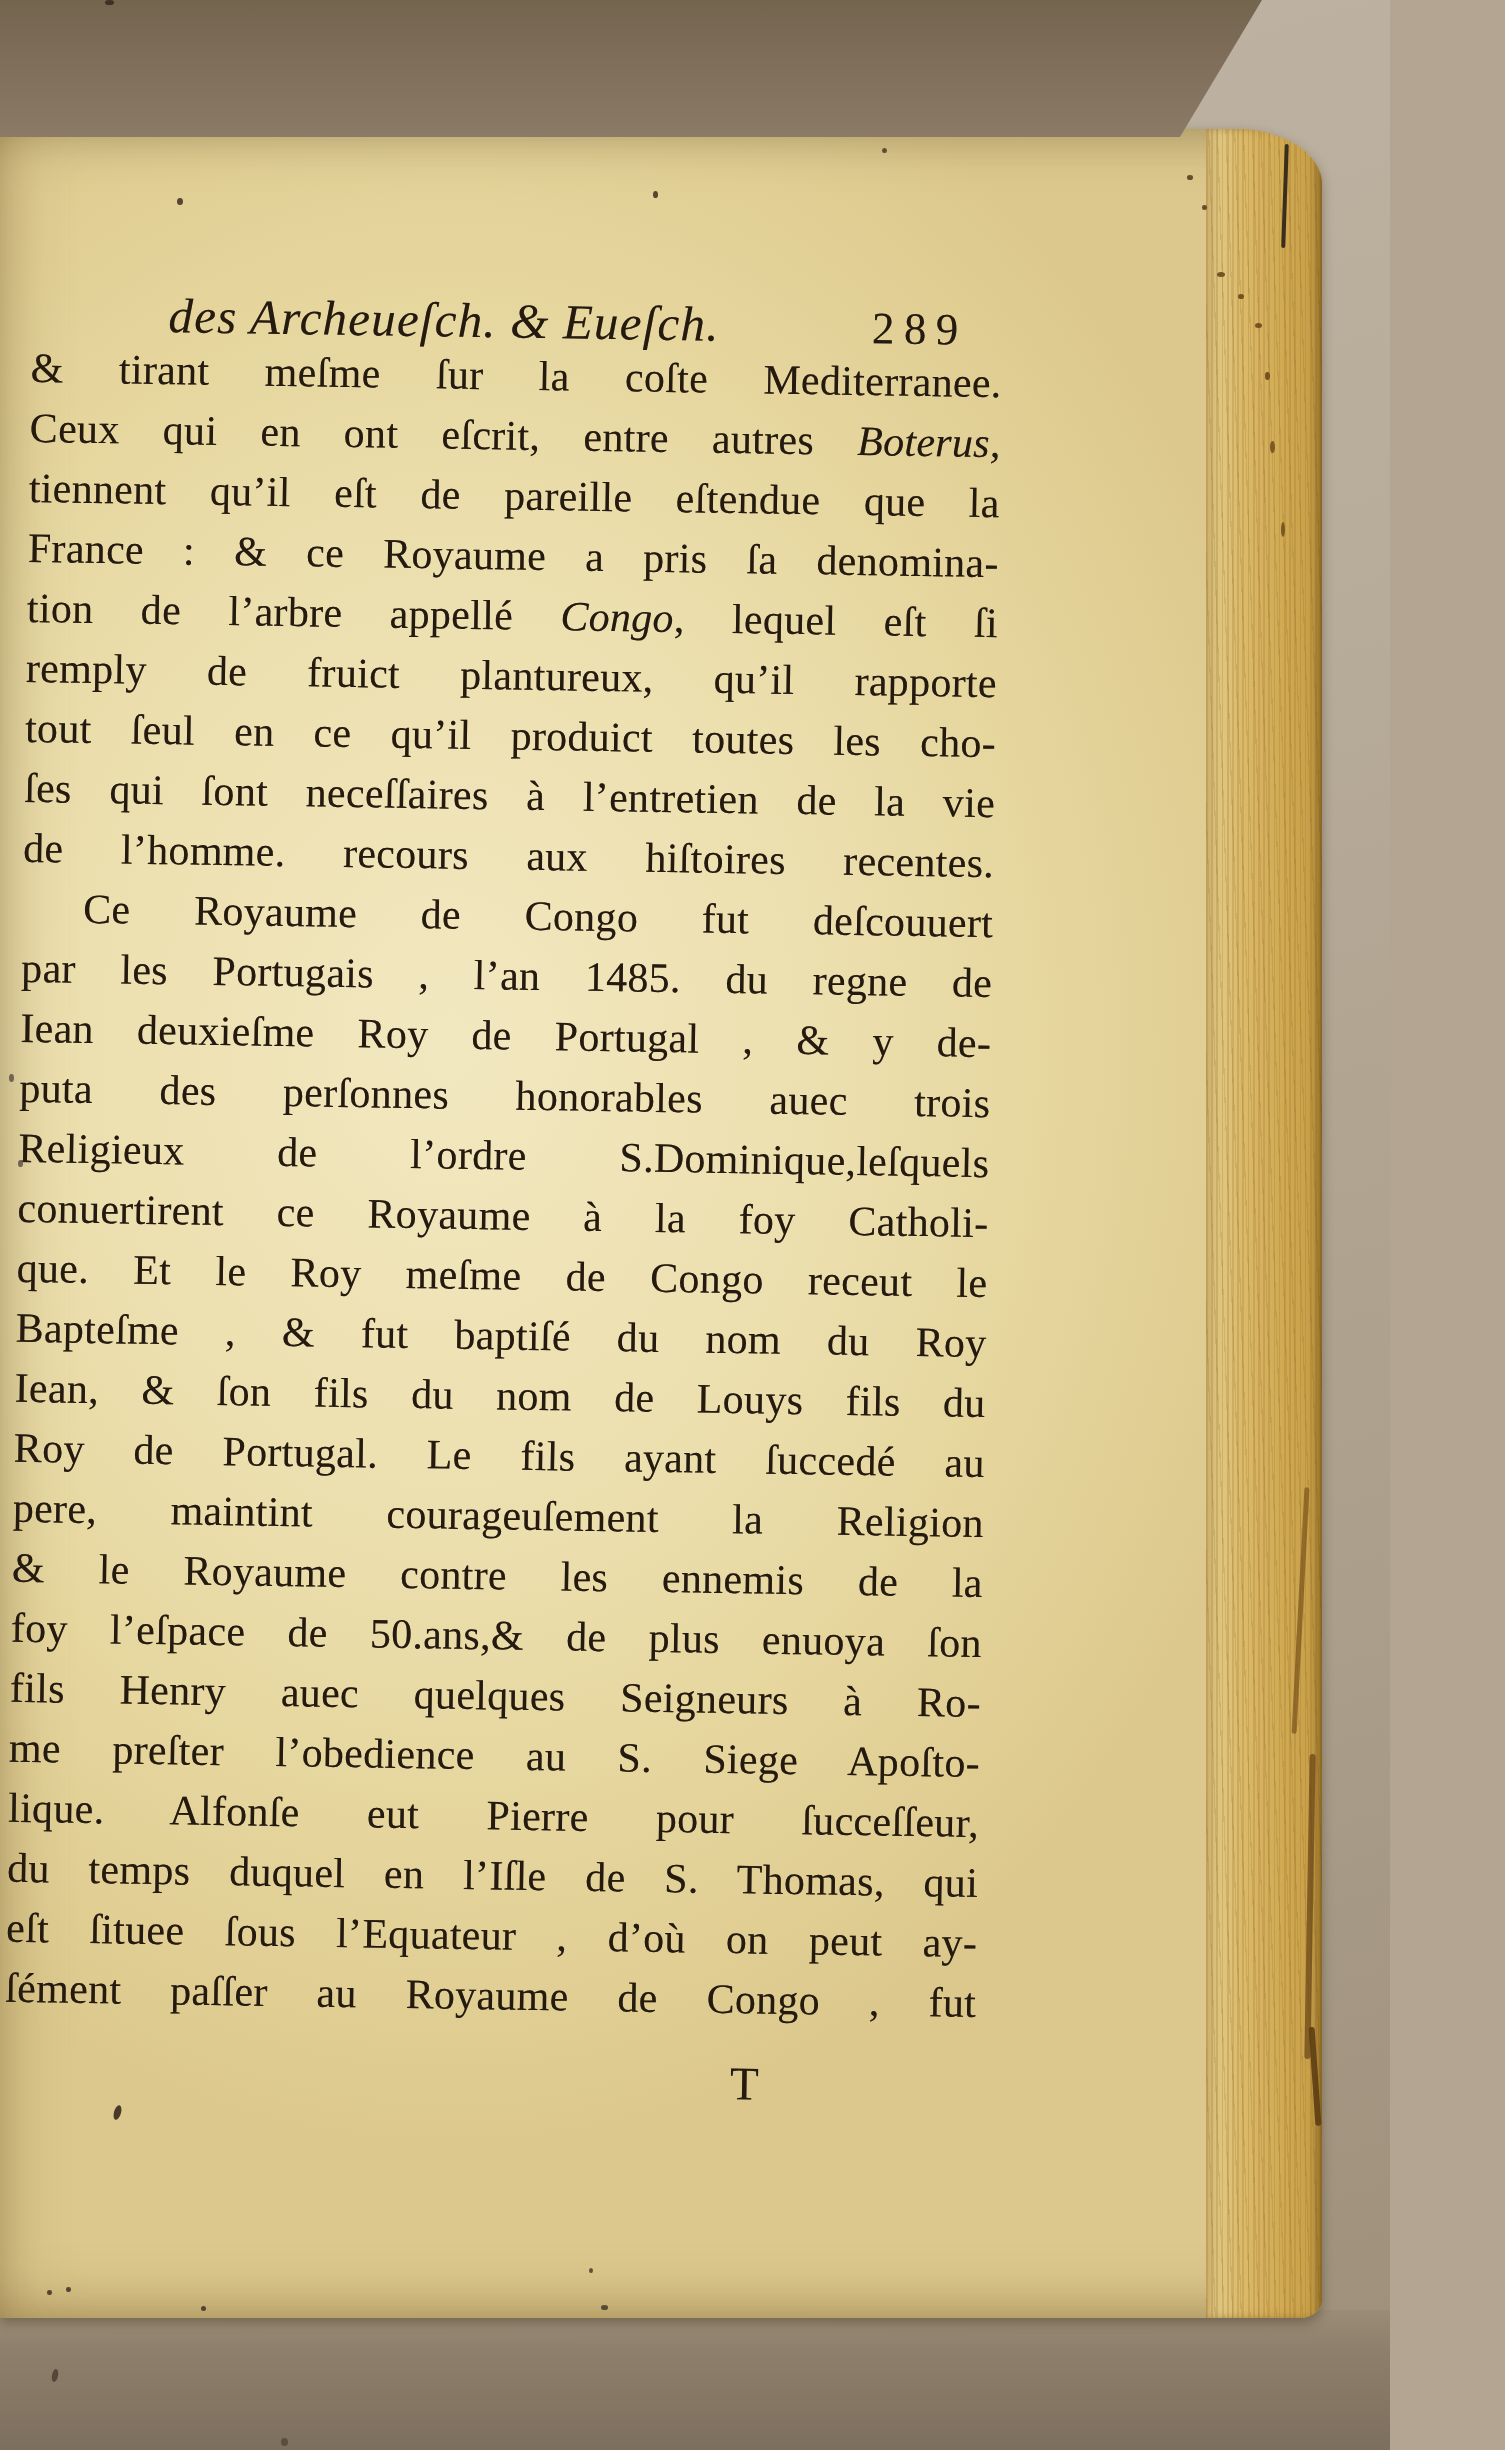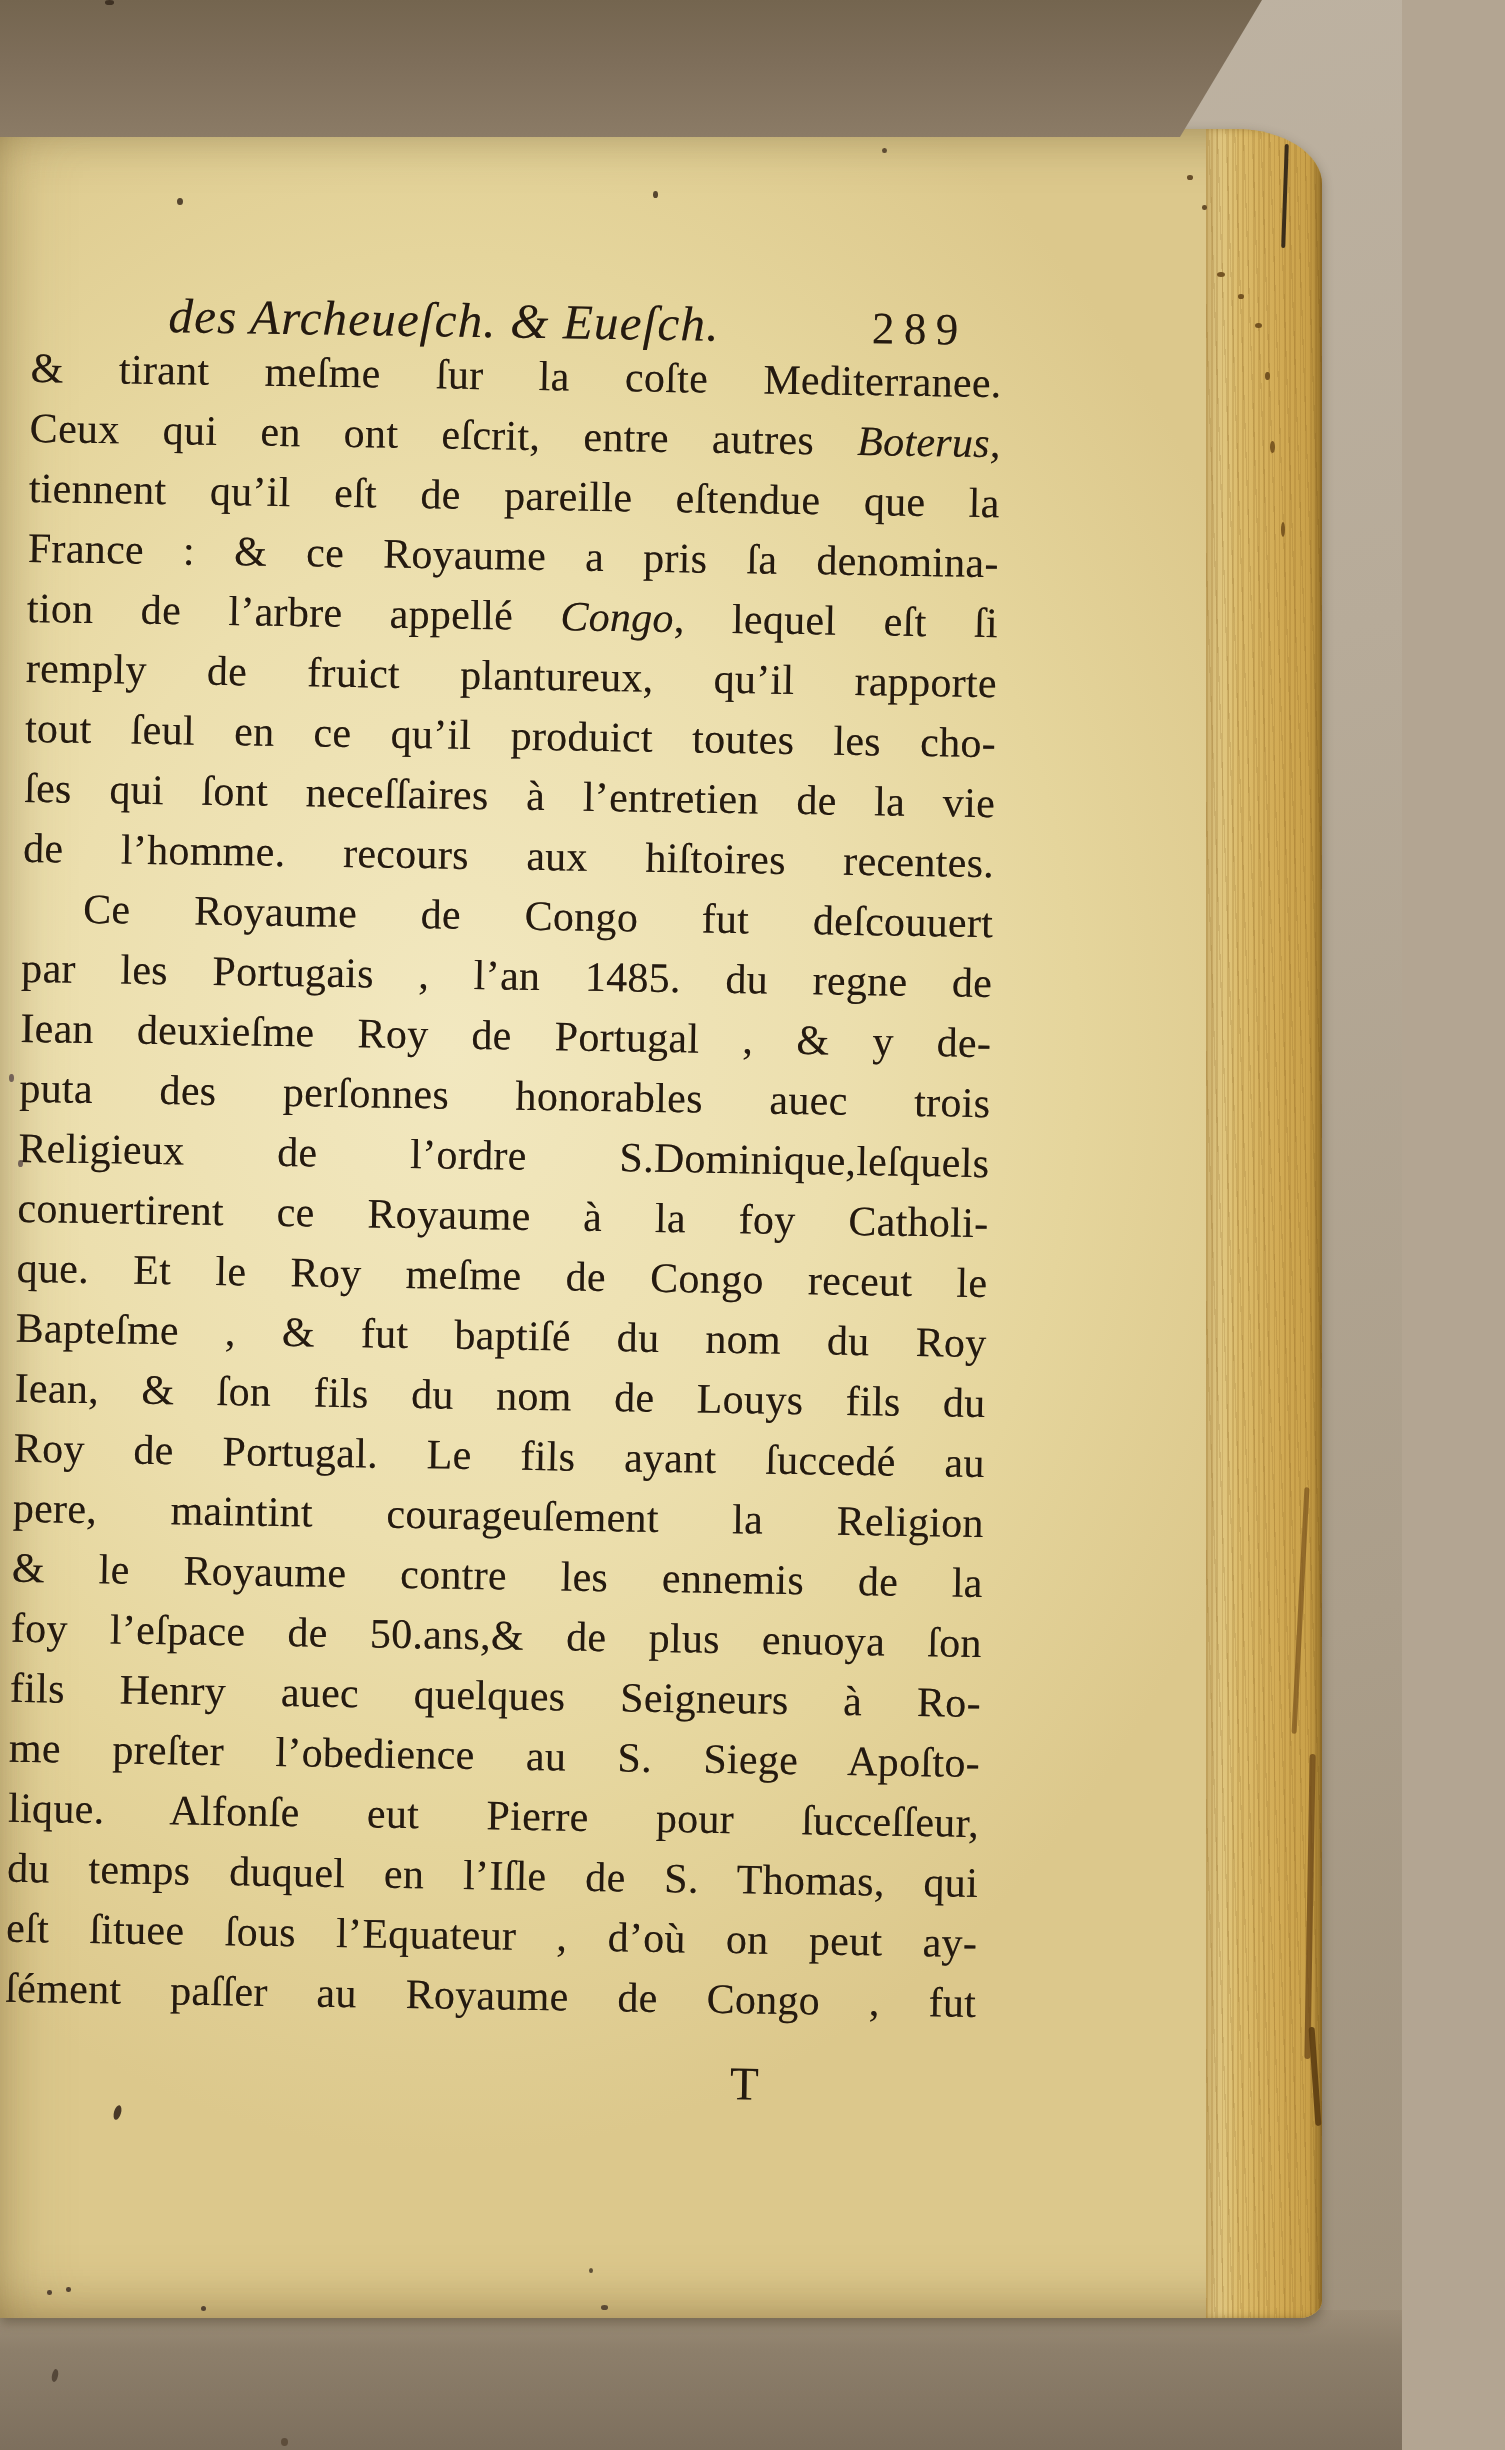--- a/index.html
+++ b/index.html
@@ -1,21 +1,21 @@
 <!DOCTYPE html>
 <html style="font-size:9.3px"><head>
 <meta charset="utf-8">
 <style>
   html,body{margin:0;padding:0;}
   body{
     width:1505px;height:2450px;position:relative;overflow:hidden;
     font-family:"Liberation Serif","DejaVu Serif",serif;
     background:#b3a592;
   }
-  #canvas{position:absolute;inset:0;width:1390px;height:2450px;overflow:hidden;padding-left:12px;}
+  #canvas{position:absolute;inset:0;width:1390px;height:2450px;overflow:hidden;}
 
   
   .backdrop{
     position:absolute;inset:0;
     background:linear-gradient(165deg,#c0b5a5 0%,#b7ab99 35%,#ab9e8a 70%,#9d8f7a 100%);
   }
   
   .bottom-shadow{
     position:absolute;left:0;top:2310px;width:1505px;height:140px;
     background:linear-gradient(180deg,rgba(150,134,112,.45) 0%,#8d7f6b 28%,#7d6f5d 100%);

